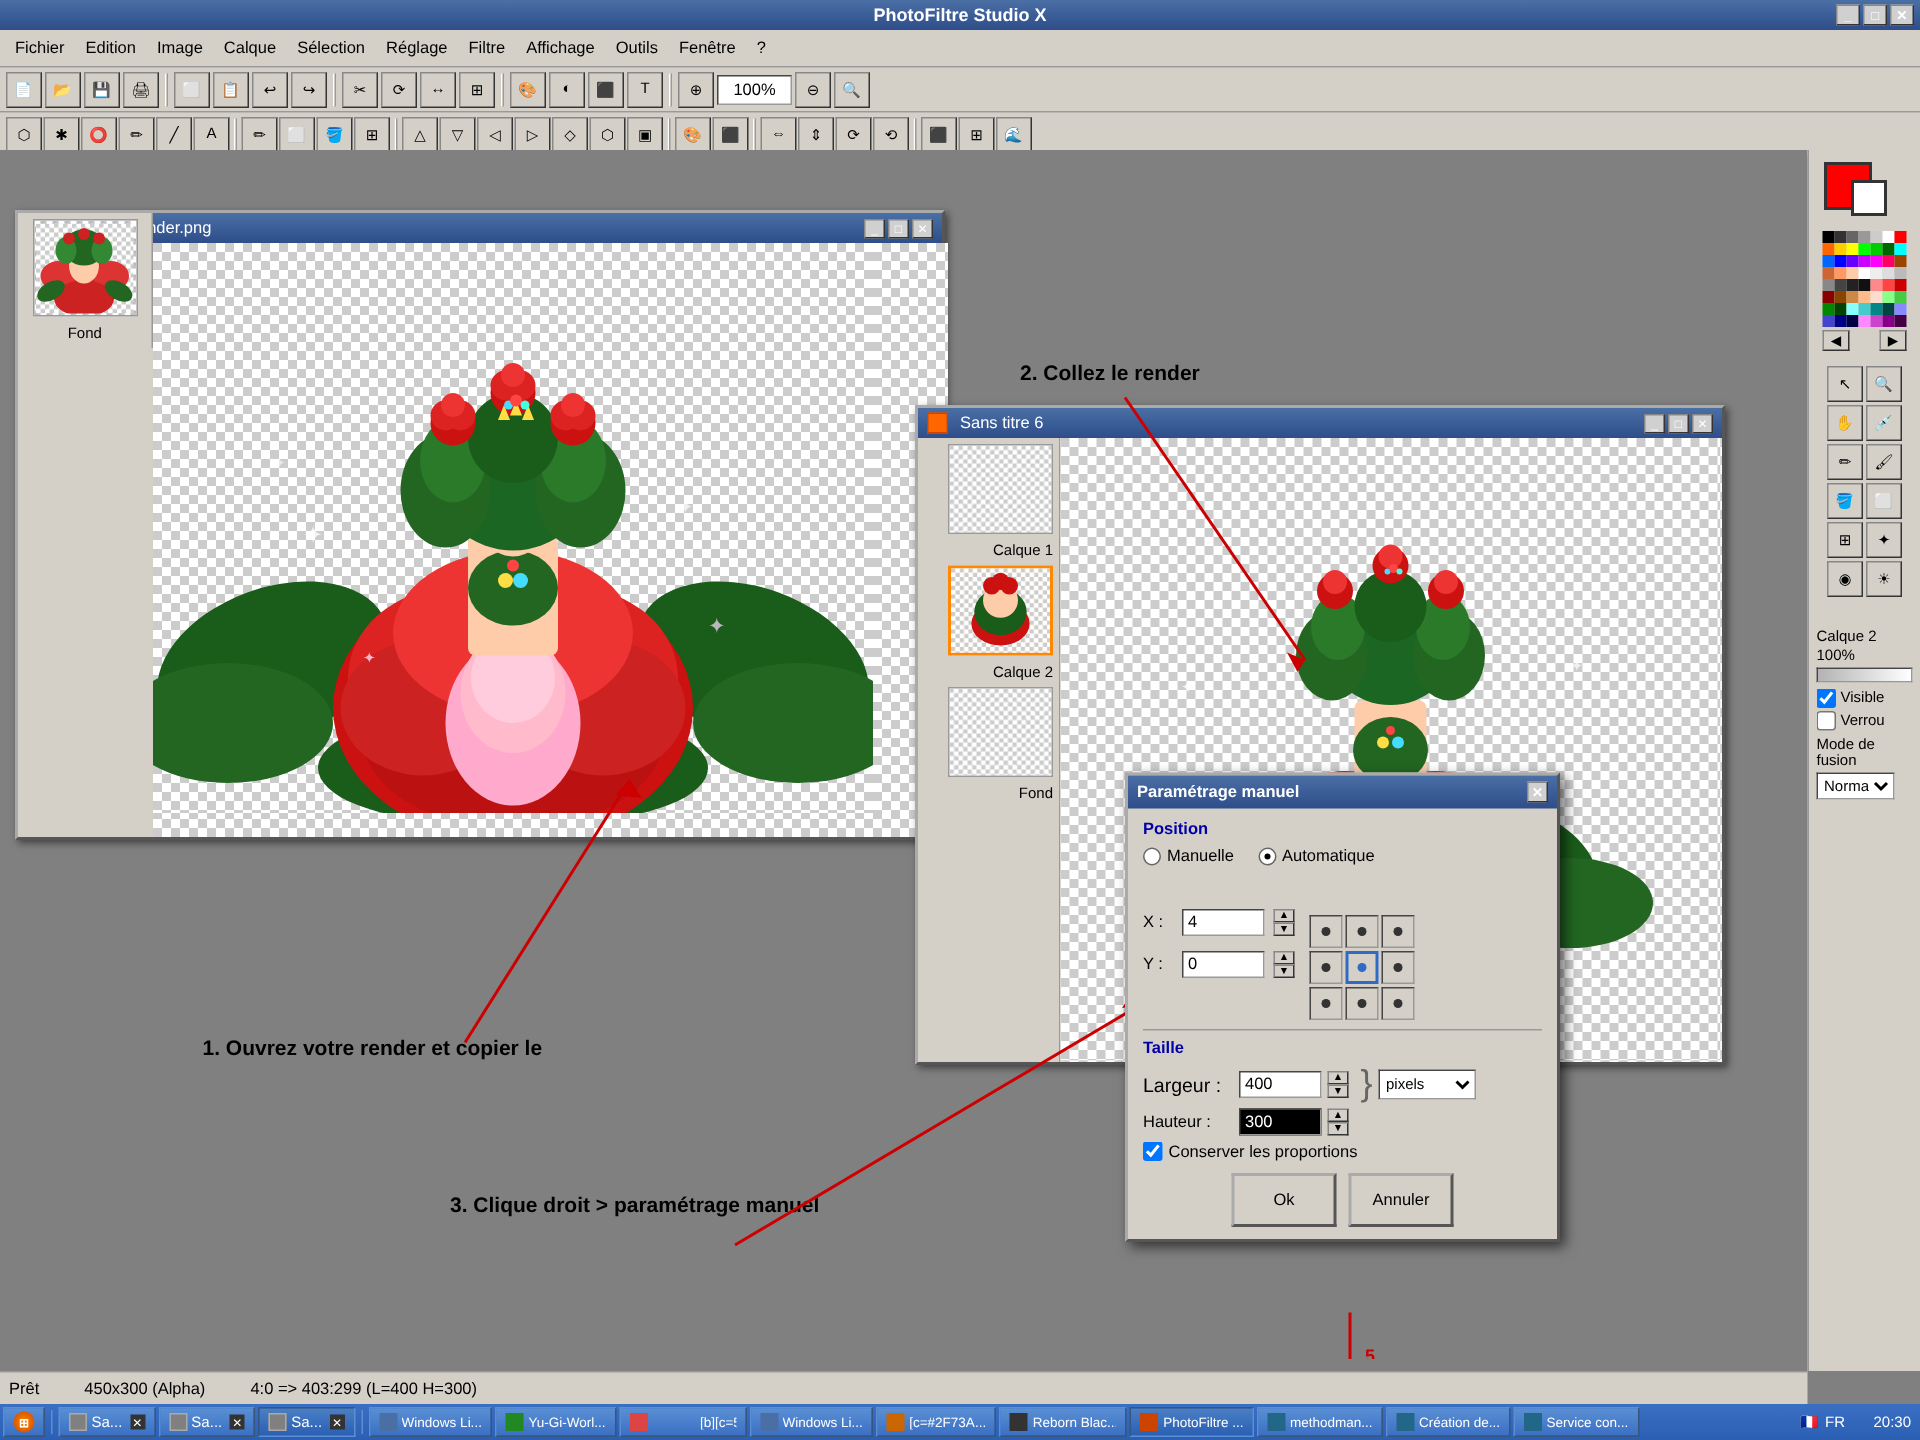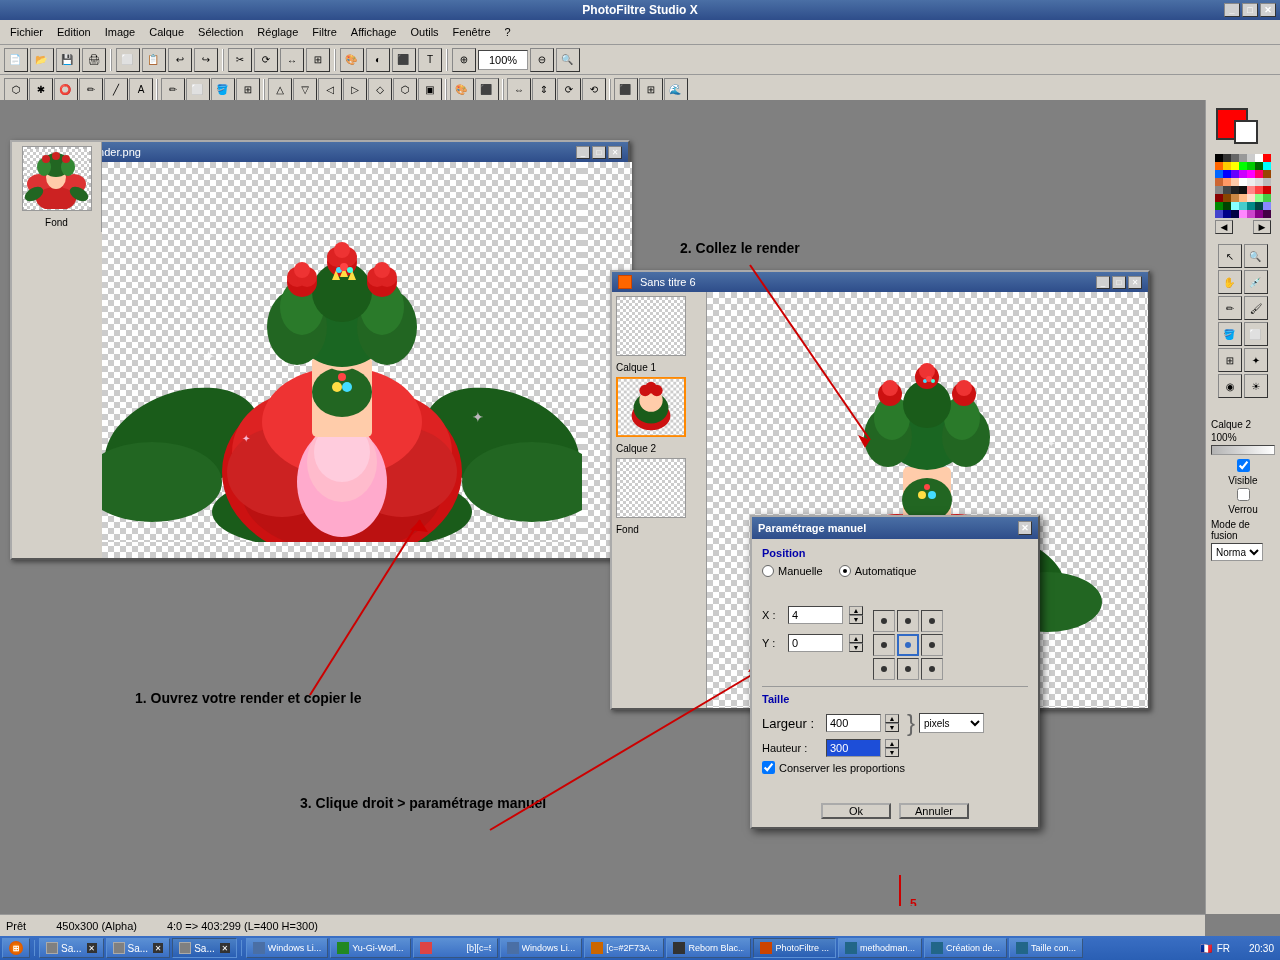--- a/index.html
+++ b/index.html
@@ -179,21 +179,20 @@
       display: flex;
       flex-direction: column;
       gap: 2px;
       margin-bottom: 4px;
     }
     .layer-check-row {
       display: flex;
       align-items: center;
       gap: 3px;
       font-size: 10px;
-      flex-direction: column;
     }
     .fusion-label {
       font-size: 10px;
       margin-bottom: 2px;
     }
     .fusion-select {
       width: 52px;
       height: 18px;
       font-size: 10px;
       background: white;
@@ -344,21 +343,21 @@
     }
     .dialog-input {
       width: 55px;
       height: 18px;
       border: 1px inset #999;
       background: white;
       font-size: 11px;
       padding: 1px 3px;
     }
     .dialog-input-selected {
-      background: #1d4ed8;
+      background: #000000;
       color: white;
     }
     .spin-btn-group {
       display: flex;
       flex-direction: column;
     }
     .spin-btn {
       width: 14px;
       height: 9px;
       background: #d4d0c8;
@@ -413,29 +412,28 @@
     }
     .units-select {
       width: 65px;
       height: 20px;
       font-size: 10px;
       background: white;
       border: 1px inset #999;
     }
     .dialog-btn {
       width: 70px;
-      height: 16px;
+      height: 36px;
       background: #d4d0c8;
       border: 2px outset #aaa;
       cursor: pointer;
       font-size: 11px;
       display: flex;
       align-items: center;
       justify-content: center;
-      margin-top: 21px;
     }
     .checkbox-row {
       display: flex;
       align-items: center;
       gap: 4px;
       font-size: 11px;
       margin-bottom: 6px;
     }
 
     
@@ -785,21 +783,21 @@
         <span>Sans titre 6</span>
       </div>
       <div class="image-window-controls">
         <div class="img-ctrl-btn">_</div>
         <div class="img-ctrl-btn">□</div>
         <div class="img-ctrl-btn">✕</div>
       </div>
     </div>
     <div style="display:flex; height:calc(100% - 20px);">
 
-      <div style="width:95px; background:#d4d0c8; border-right:1px solid #999; display:flex; flex-direction:column; align-items:flex-start; padding:4px; gap:4px;">
+      <div style="width:95px; background:#d4d0c8; border-right:1px solid #999; display:flex; flex-direction:column; align-items:flex-end; padding:4px; gap:4px;">
 
         <div class="layer-thumb checker-small" style="width:70px;height:60px;border:1px solid #999;">
           <svg width="68" height="58" viewBox="0 0 68 58">
             <pattern id="check2" width="6" height="6" patternUnits="userSpaceOnUse">
               <rect width="3" height="3" fill="#ccc"></rect>
                 <rect x="3" y="3" width="3" height="3" fill="#ccc"></rect>
               <rect x="3" width="3" height="3" fill="white"></rect>
                 <rect y="3" width="3" height="3" fill="white"></rect>
             </pattern>
             <rect width="68" height="58" fill="url(#check2)"></rect>
@@ -1234,21 +1232,21 @@
   <div class="taskbar-item" style="max-width:85px;">
     <div style="width:12px;height:12px;background:#226688;flex-shrink:0;"></div>
     <span style="font-size:9px;overflow:hidden;white-space:nowrap;">methodman...</span>
   </div>
   <div class="taskbar-item" style="max-width:85px;">
     <div style="width:12px;height:12px;background:#226688;flex-shrink:0;"></div>
     <span style="font-size:9px;overflow:hidden;white-space:nowrap;">Création de...</span>
   </div>
   <div class="taskbar-item" style="max-width:90px;">
     <div style="width:12px;height:12px;background:#226688;flex-shrink:0;"></div>
-    <span style="font-size:9px;overflow:hidden;white-space:nowrap;">Taille con...</span>
+    <span style="font-size:9px;overflow:hidden;white-space:nowrap;">Service con...</span>
   </div>
 
   <div class="system-tray">
     <span class="tray-item">🇫🇷</span>
     <span class="tray-item">FR</span>
     <span class="clock">20:30</span>
   </div>
 </div>
 
 </body></html>

